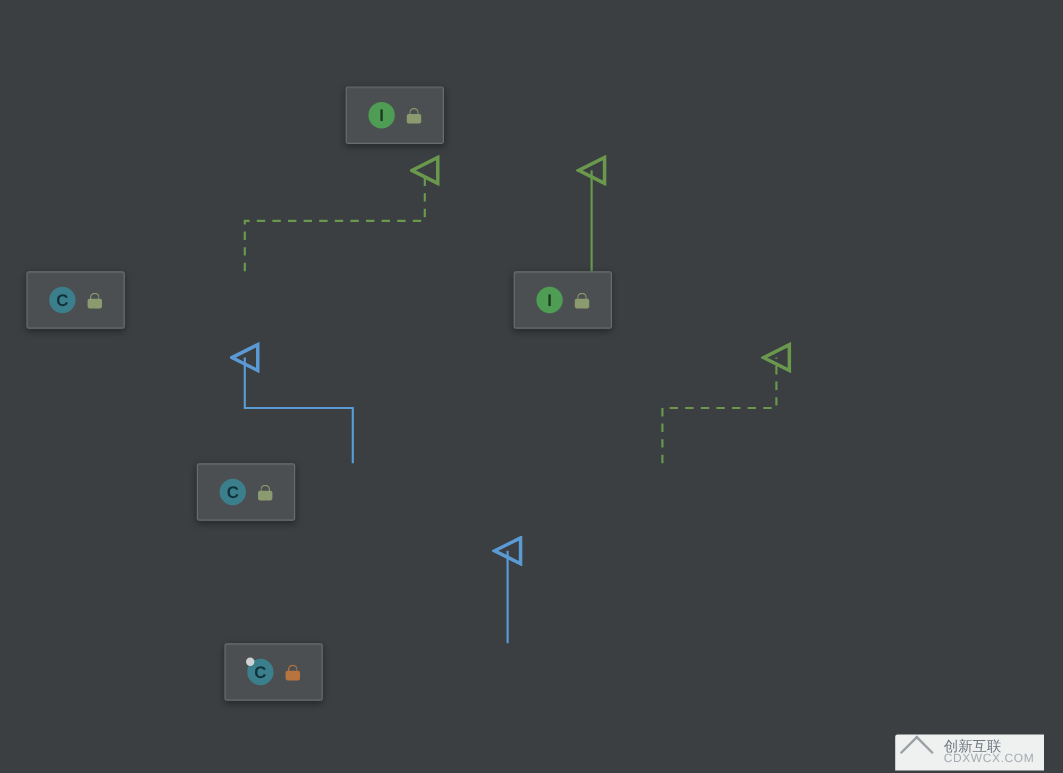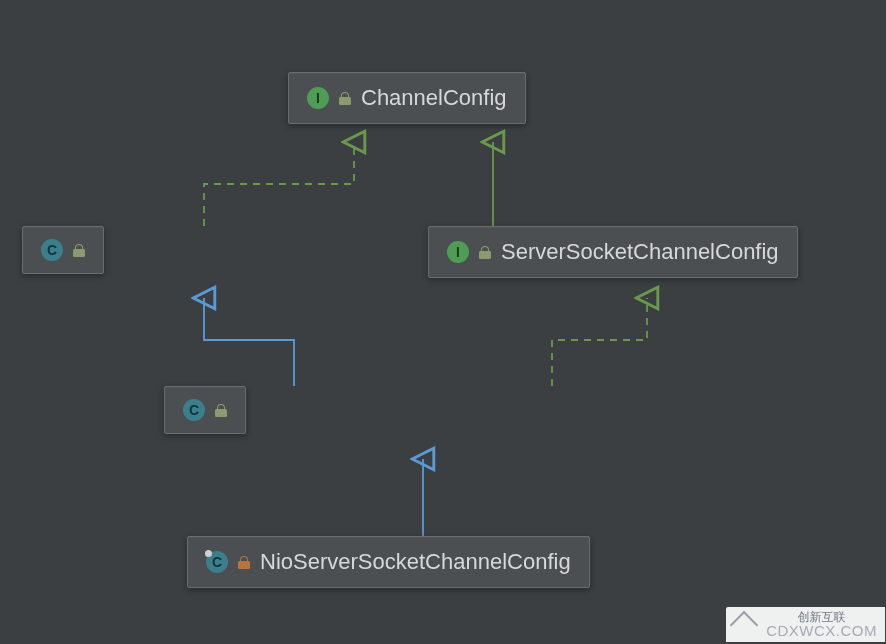--- a/index.html
+++ b/index.html
@@ -70,40 +70,39 @@
   .static-dot {
     position: absolute;
     width: 7px; height: 7px;
     border-radius: 50%;
     background: #cfd2d4;
     top: -1px; left: -1px;
   }
   .badge-wrap { position: relative; display: inline-flex; }
   .watermark {
     position: absolute;
-    right: 1px; bottom: 2px;
+    right: 16px; bottom: 2px;
     background: rgba(255,255,255,.92);
     color: #6f7880;
     font-size: 12px;
     padding: 4px 8px;
     display: flex;
     align-items: center;
     gap: 12px;
     border-radius: 2px 0 0 0;
-    text-align: center;
   }
   .wm-logo {
     width: 20px; height: 20px;
     border: 2px solid #9aa0a6;
     border-right: none;
     border-bottom: none;
     transform: rotate(45deg);
   }
   .wm-txt { display:flex; flex-direction:column; line-height:1; }
-  .wm-txt small { font-size:15px; color:#a6acb2; letter-spacing:.5px; }
+  .wm-txt small { font-size:10px; color:#a6acb2; letter-spacing:.5px; }
 </style>
 </head>
 <body>
 
 <svg class="connectors">
   <defs>
     <marker id="arrow-green" markerWidth="14" markerHeight="14" refX="7" refY="7" orient="auto">
       <path d="M1 13 L7 1 L13 13 Z" fill="none" stroke="#6a994e" stroke-width="1.6"></path>
     </marker>
     <marker id="arrow-blue" markerWidth="14" markerHeight="14" refX="7" refY="7" orient="auto">
@@ -120,52 +119,49 @@
   <path d="M 552 386 L 552 340 L 647 340 L 647 298" fill="none" stroke="#6a994e" stroke-width="1.8" stroke-dasharray="7 6" marker-end="url(#arrow-green)"></path>
 
   <path d="M 423 536 L 423 459" fill="none" stroke="#5b9bd5" stroke-width="1.8" marker-end="url(#arrow-blue)"></path>
 </svg>
 
 <div class="node" style="left:288px; top:72px;">
   <span class="badge-wrap">
     <span class="type-badge type-interface">I</span>
   </span>
   <span class="lock vis-package"></span>
-  <span>ChannelConfig</span>
 </div>
 
 <div class="node" style="left:22px; top:226px;">
   <span class="badge-wrap">
     <span class="type-badge type-class">C</span>
   </span>
   <span class="lock vis-package"></span>
 </div>
 
 <div class="node" style="left:428px; top:226px;">
   <span class="badge-wrap">
     <span class="type-badge type-interface">I</span>
   </span>
   <span class="lock vis-package"></span>
-  <span>ServerSocketChannelConfig</span>
 </div>
 
 <div class="node" style="left:164px; top:386px;">
   <span class="badge-wrap">
     <span class="type-badge type-class">C</span>
   </span>
   <span class="lock vis-package"></span>
 </div>
 
 <div class="node" style="left:187px; top:536px;">
   <span class="badge-wrap">
     <span class="type-badge type-class">C</span>
     <span class="static-dot"></span>
   </span>
   <span class="lock vis-private"></span>
-  <span>NioServerSocketChannelConfig</span>
 </div>
 
 <div class="watermark">
   <span class="wm-logo"></span>
   <span class="wm-txt">
     <span>创新互联</span>
     <small>CDXWCX.COM</small>
   </span>
 </div>
 

